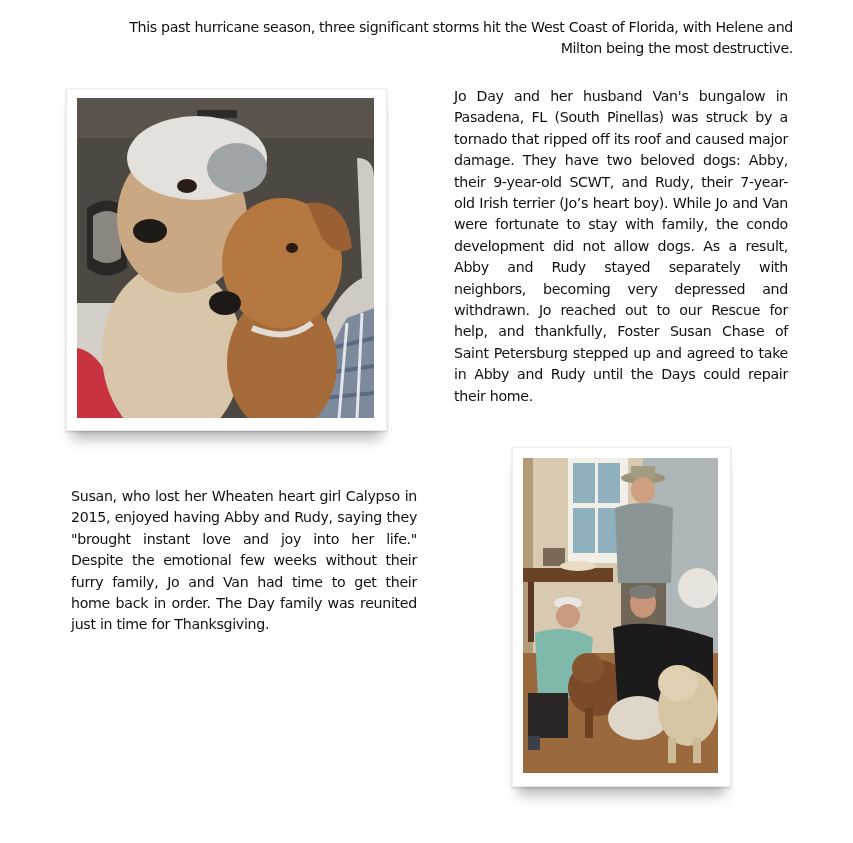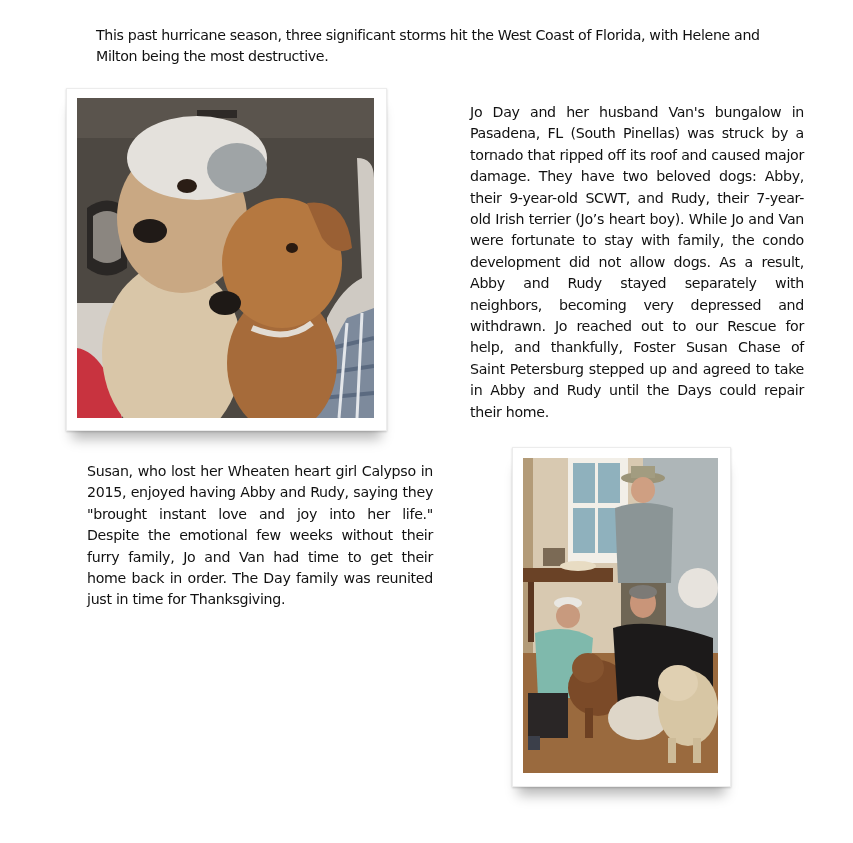--- a/index.html
+++ b/index.html
@@ -16,38 +16,39 @@
       color: #111111;
     }
     .intro {
       position: absolute;
       left: 88px;
       top: 17px;
       width: 705px;
       font-size: 14.2px;
       line-height: 21px;
       letter-spacing: -0.35px;
-      margin: 8px;
+      margin: 0;
+      text-align: right;
     }
     .col-text {
       position: absolute;
-      margin: 16px;
+      margin: 0;
       font-size: 14.2px;
       line-height: 21.4px;
       text-align: justify;
       letter-spacing: -0.3px;
     }
     .right-text {
       left: 454px;
       top: 86px;
       width: 334px;
     }
     .left-text {
       left: 71px;
-      top: 445px;
+      top: 486px;
       width: 346px;
     }
     .left-text p, .right-text p {
       margin: 0;
     }
     .frame {
       position: absolute;
       background: #ffffff;
       box-shadow: 0 1px 2px rgba(0,0,0,0.18), 0 14px 12px -6px rgba(0,0,0,0.28);
       border: 1px solid #ececec;

